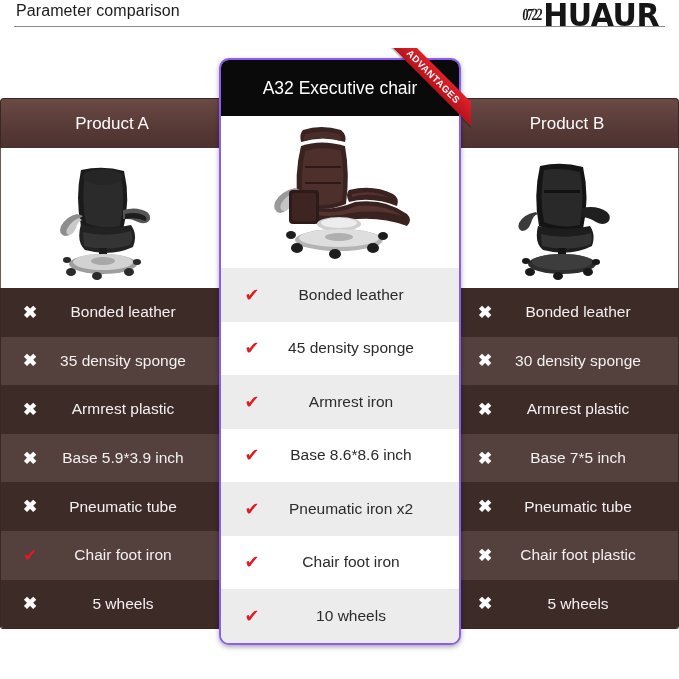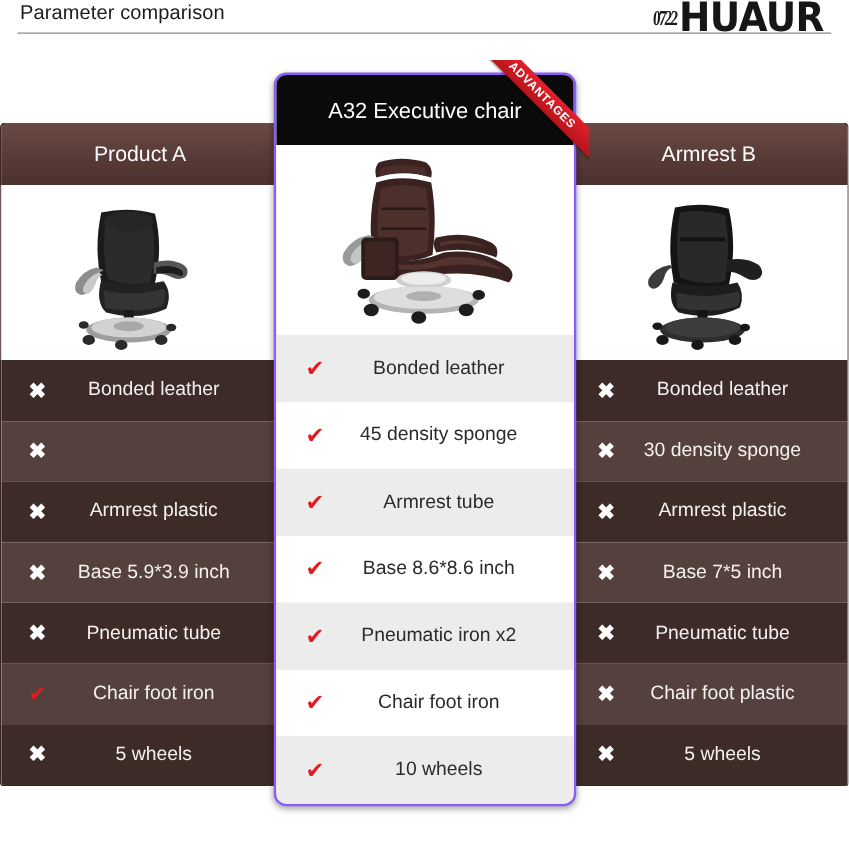--- a/index.html
+++ b/index.html
@@ -232,20 +232,21 @@
       </g>
     </svg>
   </div>
   <div class="rows">
     <div class="row dark">
       <span class="mark x">✖</span>
       <span class="label">Bonded leather</span>
     </div>
     <div class="row light">
       <span class="mark x">✖</span>
+      <span class="label">35 density sponge</span>
     </div>
     <div class="row dark">
       <span class="mark x">✖</span>
       <span class="label">Armrest plastic</span>
     </div>
     <div class="row light">
       <span class="mark x">✖</span>
       <span class="label">Base 5.9*3.9 inch</span>
     </div>
     <div class="row dark">
@@ -258,21 +259,21 @@
     </div>
     <div class="row dark">
       <span class="mark x">✖</span>
       <span class="label">5 wheels</span>
     </div>
   </div>
 </div>
 
 <div class="col col-right">
   <div class="col-header">
-    <span>Armrest B</span>
+    <span>Product B</span>
   </div>
   <div class="photo-cell">
     <svg class="chair-svg" width="150" height="132" viewBox="0 0 150 132">
       <g>
         <path d="M48 14 q-7 30 -1 60 q22 9 44 3 q7 -32 0 -62 q-22 -6 -43 -1 z" fill="#141414"></path>
         <path d="M52 18 q-5 26 0 52 q18 7 36 3 q5 -28 0 -53 q-19 -5 -36 -2 z" fill="#292929"></path>
         <path d="M52 38 h36 v3 h-36 z" fill="#111"></path>
         <path d="M46 74 q-4 17 5 24 q27 7 49 -4 q4 -11 -2 -20 q-26 6 -52 0 z" fill="#1d1d1d"></path>
         <path d="M49 82 q24 6 50 -1 q2 7 -1 12 q-25 7 -48 1 z" fill="#333"></path>
         <path d="M90 56 q15 -3 25 4 q5 5 1 10 q-5 4 -12 0 q-8 -5 -15 -5 z" fill="#1f1f1f"></path>
@@ -363,21 +364,21 @@
     <div class="crow grey">
       <span class="mark">✔</span>
       <span class="label">Bonded leather</span>
     </div>
     <div class="crow white">
       <span class="mark">✔</span>
       <span class="label">45 density sponge</span>
     </div>
     <div class="crow grey">
       <span class="mark">✔</span>
-      <span class="label">Armrest tube</span>
+      <span class="label">Armrest iron</span>
     </div>
     <div class="crow white">
       <span class="mark">✔</span>
       <span class="label">Base 8.6*8.6 inch</span>
     </div>
     <div class="crow grey">
       <span class="mark">✔</span>
       <span class="label">Pneumatic iron x2</span>
     </div>
     <div class="crow white">

